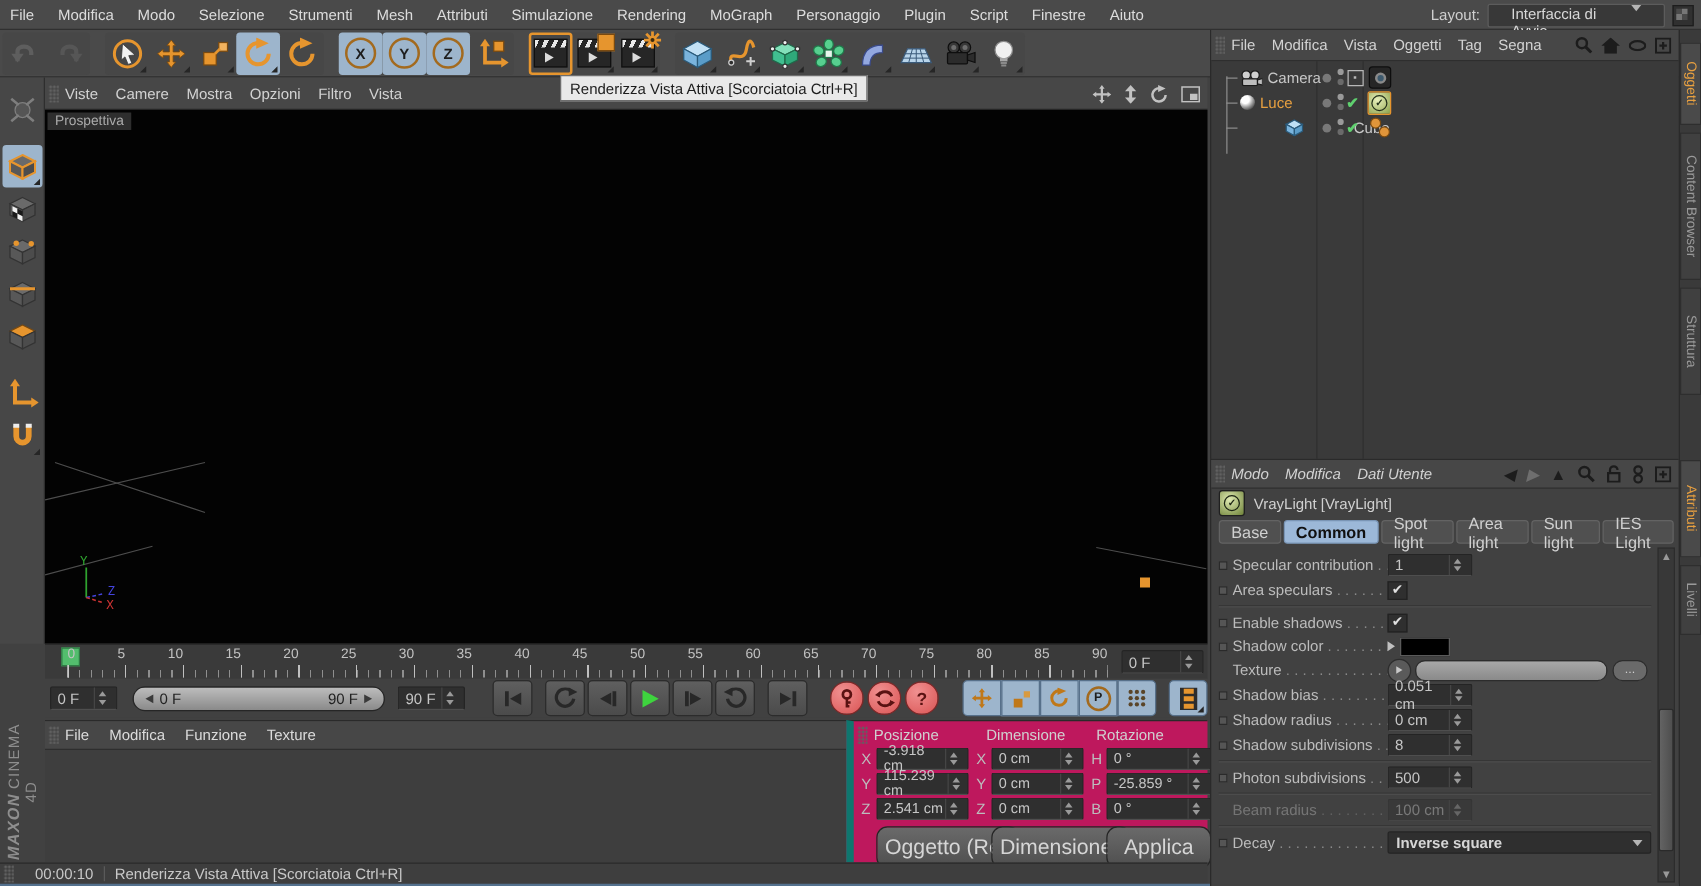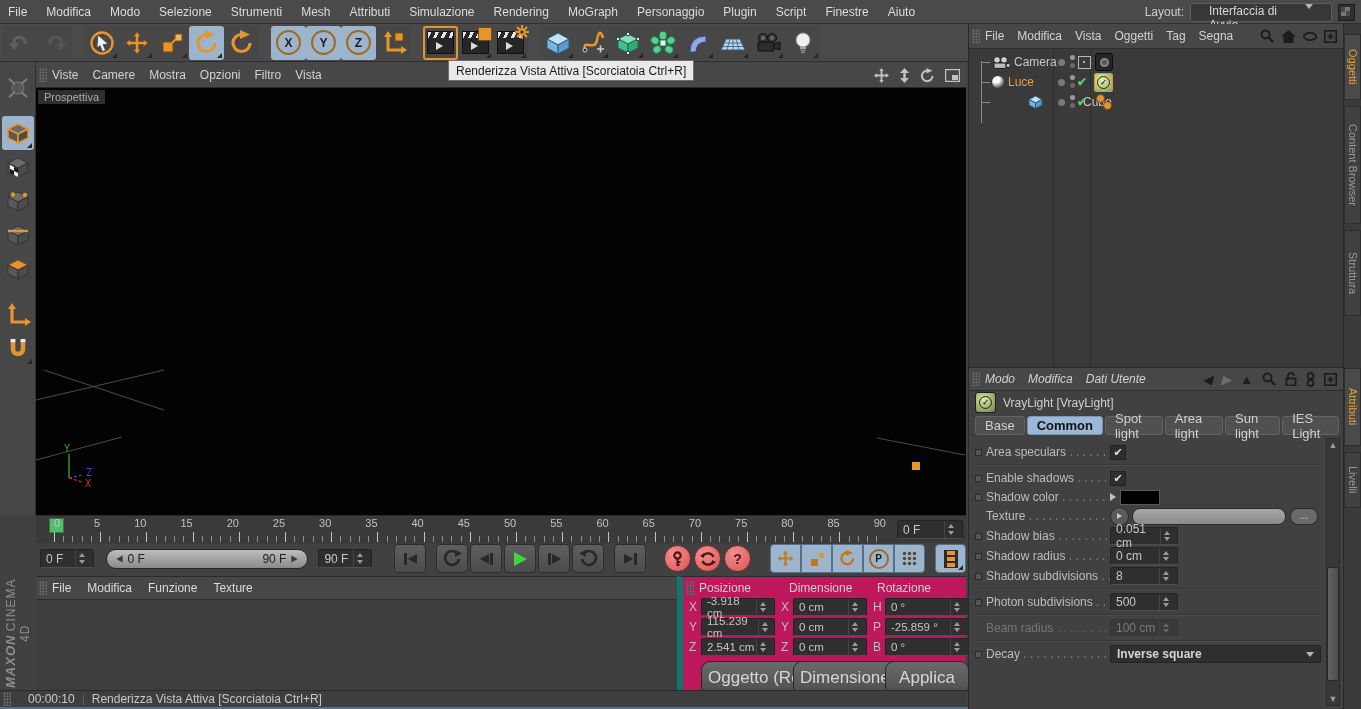--- a/index.html
+++ b/index.html
@@ -899,20 +899,28 @@
       <span class="atab">Base</span>
       <span class="atab active">Common</span>
       <span class="atab">Spot light</span>
       <span class="atab">Area light</span>
       <span class="atab">Sun light</span>
       <span class="atab">IES Light</span>
     </div>
     <div class="props">
       <div class="prow">
         <span class="pdot"></span>
+        <span class="plbl">Specular contribution</span>
+        <div class="fld">
+            <span>1</span>
+            <span class="spin"></span>
+          </div>
+      </div>
+      <div class="prow">
+        <span class="pdot"></span>
         <span class="plbl">Area speculars</span>
         <span class="chk">✔</span>
       </div>
       <div class="psep"></div>
       <div class="prow">
         <span class="pdot"></span>
         <span class="plbl">Enable shadows</span>
         <span class="chk">✔</span>
       </div>
       <div class="prow" style="height:18px;">

